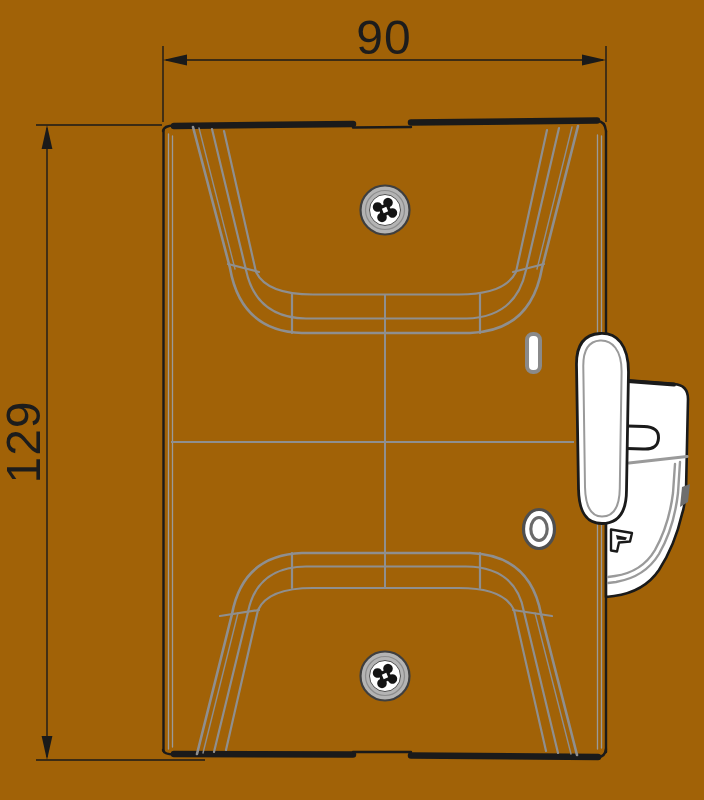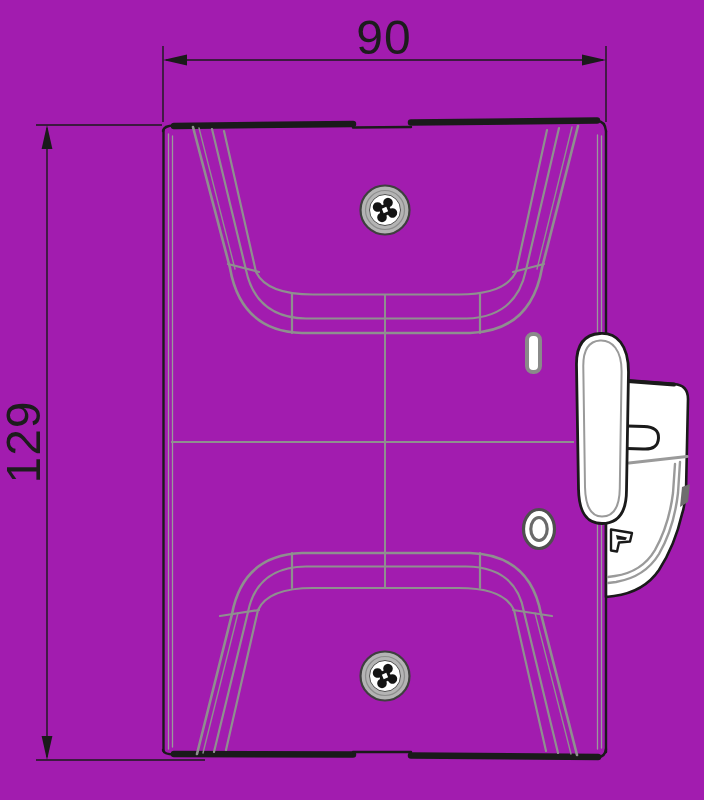--- a/index.html
+++ b/index.html
@@ -1,16 +1,16 @@
 <!DOCTYPE html>
 <html><head>
 <meta charset="utf-8">
 <style>
   html,body{margin:0;padding:0;background:#ffffff;}
-  .stage{position:relative;width:704px;height:800px;background:#a21caf;overflow:hidden;}
+  .stage{position:relative;width:704px;height:800px;background:#a16207;overflow:hidden;}
   svg{display:block;}
   .dim-text{
     font-family:"Liberation Sans", sans-serif;
     font-size:48px;
     font-weight:400;
     fill:#1c1c1c;
     letter-spacing:1px;
   }
 </style>
 </head>

